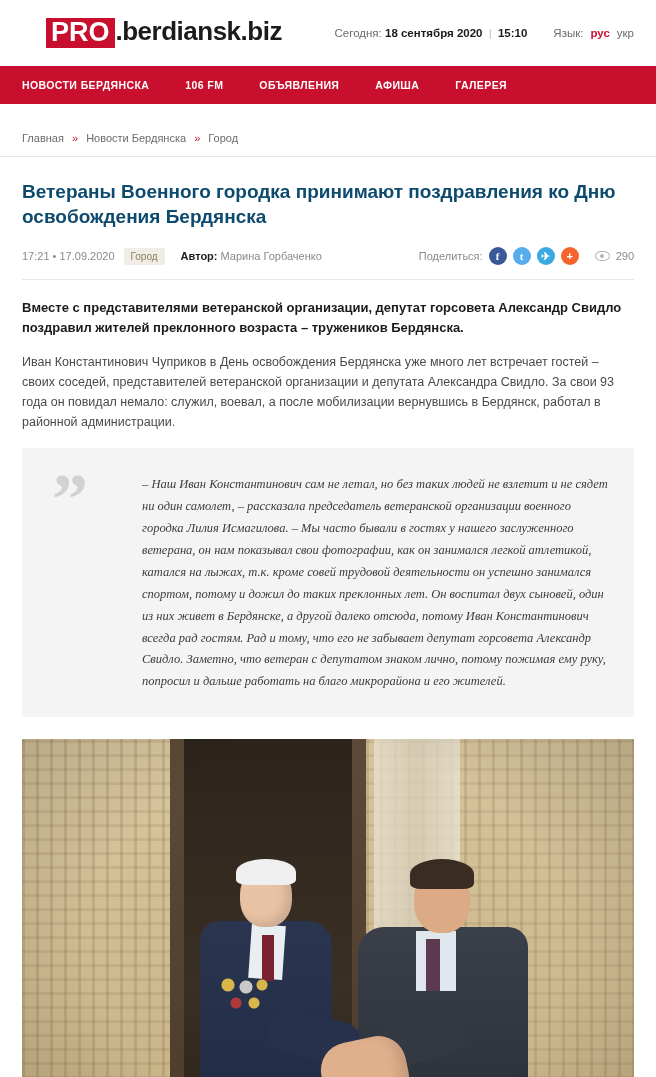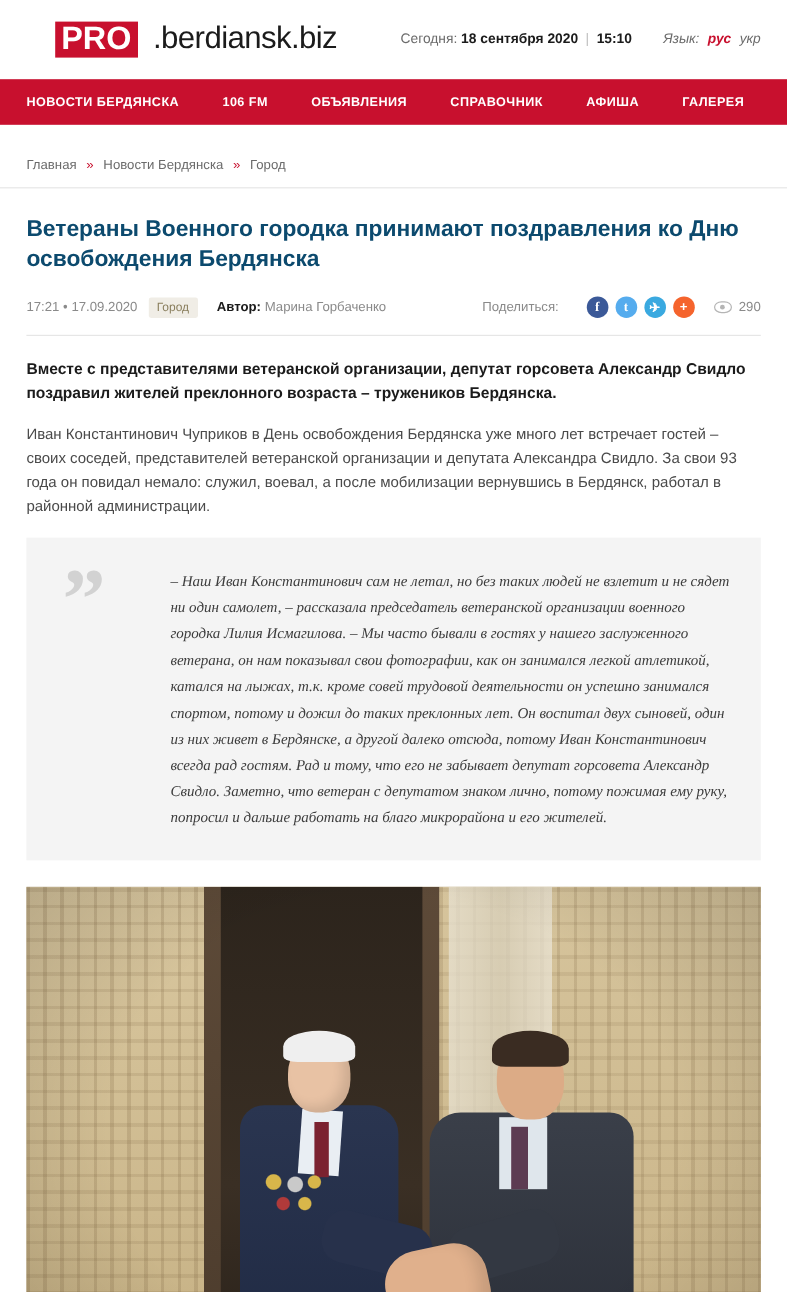--- a/index.html
+++ b/index.html
@@ -35,37 +35,36 @@
     font-weight: bold;
     padding: 1px 5px 2px 5px;
     line-height: 1;
     font-family: "Liberation Sans", sans-serif;
     position: relative;
     letter-spacing: 0px;
   }
   .logo-rest {
     color: #1b1b1b;
     font-size: 26px;
-    font-weight: normal;
+    font-weight: bold;
     line-height: 1;
     margin-left: 1px;
     letter-spacing: -0.5px;
-    padding-left: 12px;
   }
   .topbar-right {
     margin-left: auto;
     display: flex;
     align-items: center;
     gap: 26px;
     font-size: 11.5px;
     color: #6b6b6b;
   }
   .date-block b { color: #1b1b1b; }
   .date-sep { color: #bdbdbd; margin: 0 3px; }
-  .lang-block { display: flex; align-items: flex-start; gap: 7px; font-style: italic; }
+  .lang-block { display: flex; align-items: flex-start; gap: 7px; }
   .lang-label { color:#6b6b6b; }
   .lang-active { color: #c8102e; font-weight: bold; }
   .lang-alt { color: #6b6b6b; }
 
   
   .nav {
     background: #c8102e;
     height: 38px;
     display: flex;
     align-items: center;
@@ -123,21 +122,21 @@
     border-radius: 2px;
   }
   .meta-author { margin-left: 16px; color:#8a8a8a;text-align:center; }
   .meta-author b { color: #1b1b1b; }
   .meta-right {
     margin-left: auto;
     display: flex;
     align-items: center;
     gap: 6px;
   }
-  .share-label { font-size: 11px; color: #8a8a8a; margin-right: 17px; }
+  .share-label { font-size: 11px; color: #8a8a8a; margin-right: 0; }
   .sicon {
     width: 18px; height: 18px; border-radius: 50%;
     display: inline-flex; align-items: center; justify-content: center;
     color: #fff; font-size: 11px; font-weight: bold;
     font-family: "Liberation Serif", serif;
   }
   .sicon.fb { background: #3b5998; font-family:"Liberation Serif",serif; }
   .sicon.tw { background: #55acee; }
   .sicon.tg { background: #3aa9e0; }
   .sicon.plus { background: #f5642d; font-family:"Liberation Sans",sans-serif; }
@@ -330,21 +329,20 @@
         <span class="lang-active">рус</span>
         <span class="lang-alt">укр</span>
       </div>
     </div>
   </div>
 
   <div class="nav">
     <a class="nav-item">НОВОСТИ БЕРДЯНСКА</a>
     <a class="nav-item">106 FM</a>
     <a class="nav-item">ОБЪЯВЛЕНИЯ</a>
-    <a class="nav-item">СПРАВОЧНИК</a>
     <a class="nav-item">АФИША</a>
     <a class="nav-item">ГАЛЕРЕЯ</a>
   </div>
 
   <div class="crumbs">
     <a>Главная</a>
     <span class="crumb-sep">»</span>
     <a>Новости Бердянска</a>
     <span class="crumb-sep">»</span>
     <span class="crumb-last">Город</span>

